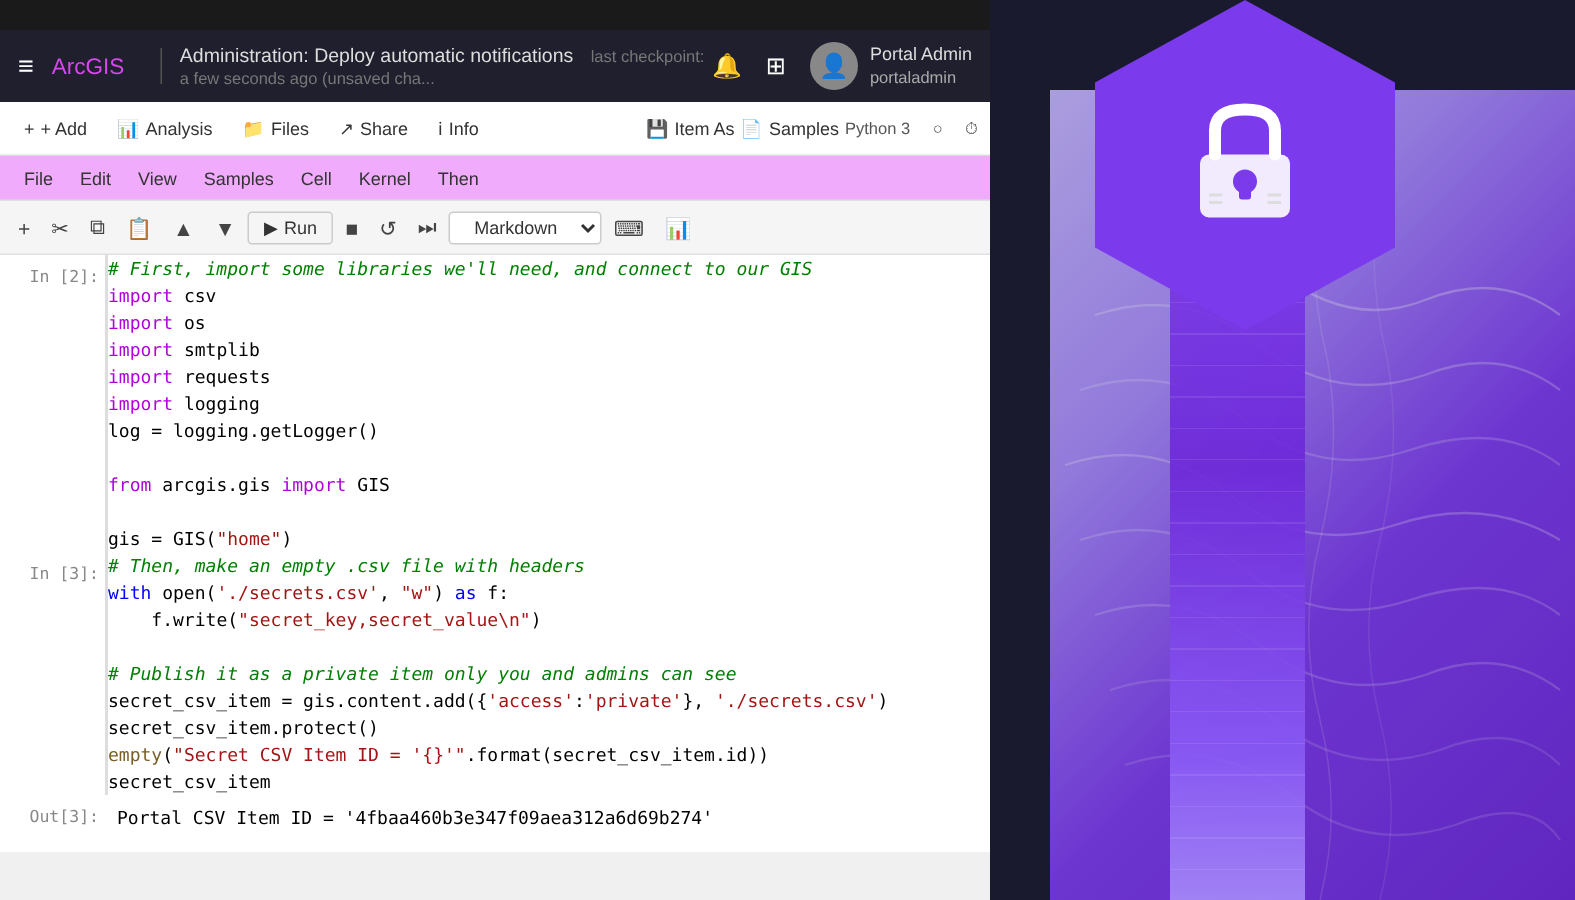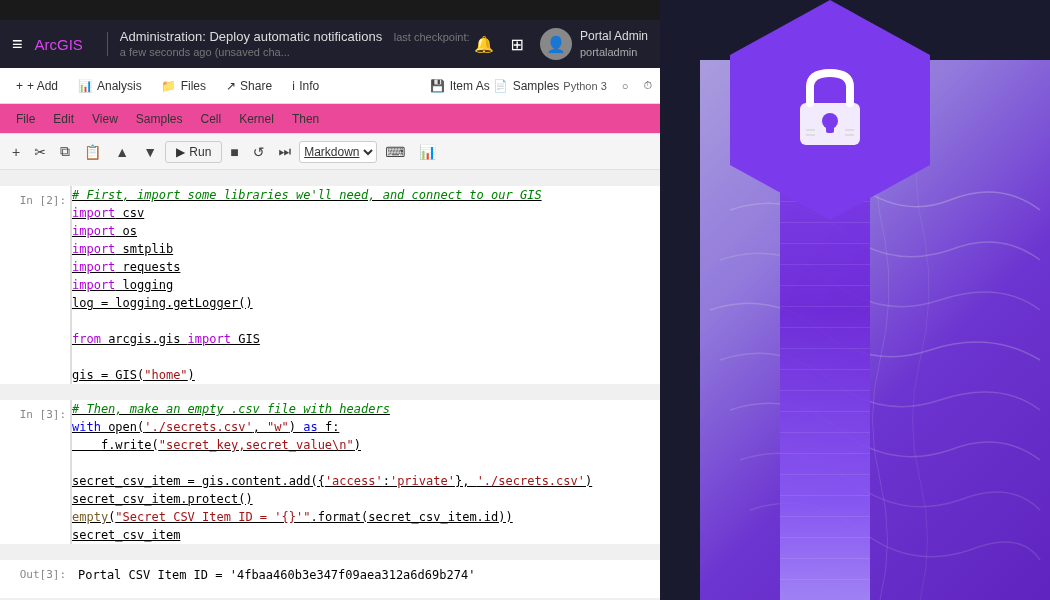--- a/index.html
+++ b/index.html
@@ -66,21 +66,21 @@
       cursor: pointer;
       color: #333;
       border-radius: 3px;
       display: flex;
       align-items: center;
       gap: 4px;
     }
 
     
     .notebook-menubar {
-      background: #ec4899;
+      background: #f0abfc;
       height: 30px;
       display: flex;
       align-items: center;
       padding: 0 8px;
       border-bottom: 1px solid #e0e0e0;
       gap: 2px;
       position: relative;
       z-index: 10;
     }
     .menu-item {
@@ -121,59 +121,57 @@
       font-size: 12px;
       cursor: pointer;
       display: flex;
       align-items: center;
       gap: 4px;
       color: #333;
     }
     .cell-type-select {
       border: 1px solid #ccc;
       border-radius: 3px;
-      padding: 2px 0;
+      padding: 2px 12px;
       font-size: 12px;
       color: #333;
       background: white;
       cursor: pointer;
-      text-decoration: underline;
     }
 
     
     .notebook-content {
       background: #f0f0f0;
       overflow-y: auto;
       position: relative;
       z-index: 5;
     }
 
     
     .code-cell {
-      margin: 16px 0;
+      margin: 0 0;
       display: flex;
       background: white;
     }
     .cell-label {
       font-family: monospace;
       font-size: 11px;
       color: #888;
       padding: 8px 4px 8px 8px;
       min-width: 70px;
       text-align: right;
       white-space: nowrap;
     }
     .cell-content {
       flex: 1;
       padding: 0;
       font-family: 'Courier New', monospace;
       font-size: 12px;
       line-height: 1.5;
       border-left: 2px solid #ddd;
-      text-decoration: underline;
     }
     .output-cell {
       background: white;
       margin: 0 0 4px 0;
       display: flex;
     }
     .output-label {
       font-family: monospace;
       font-size: 11px;
       color: #888;
@@ -415,20 +413,21 @@
         </div>
       </div>
 
       <div class="code-cell">
         <div class="cell-label">In [3]:</div>
         <div class="cell-content">
           <pre><span class="c-comment"># Then, make an empty .csv file with headers</span>
 <span class="c-keyword">with</span> open(<span class="c-string">'./secrets.csv'</span>, <span class="c-string">"w"</span>) <span class="c-keyword">as</span> f:
     f.write(<span class="c-string">"secret_key,secret_value\n"</span>)
 
+<span class="c-comment"># Publish it as a private item only you and admins can see</span>
 secret_csv_item = gis.content.add({<span class="c-string">'access'</span>:<span class="c-string">'private'</span>}, <span class="c-string">'./secrets.csv'</span>)
 secret_csv_item.protect()
 <span class="c-function">empty</span>(<span class="c-string">"Secret CSV Item ID = '{}'"</span>.format(secret_csv_item.id))
 secret_csv_item</pre>
         </div>
       </div>
 
       <div class="output-cell">
         <div class="output-label">Out[3]:</div>
         <div class="output-content">

